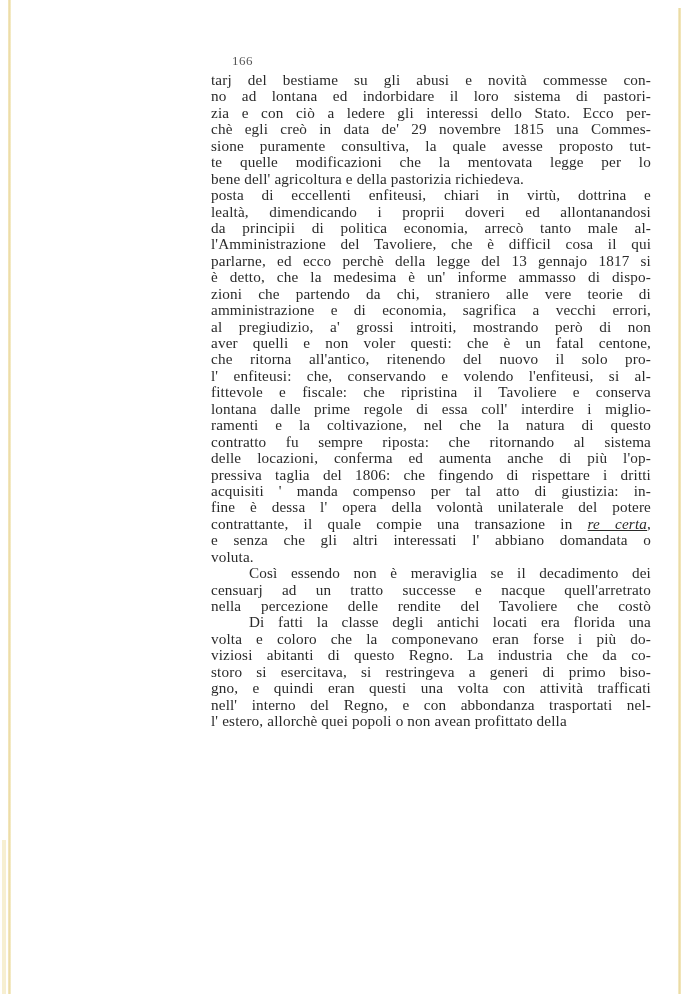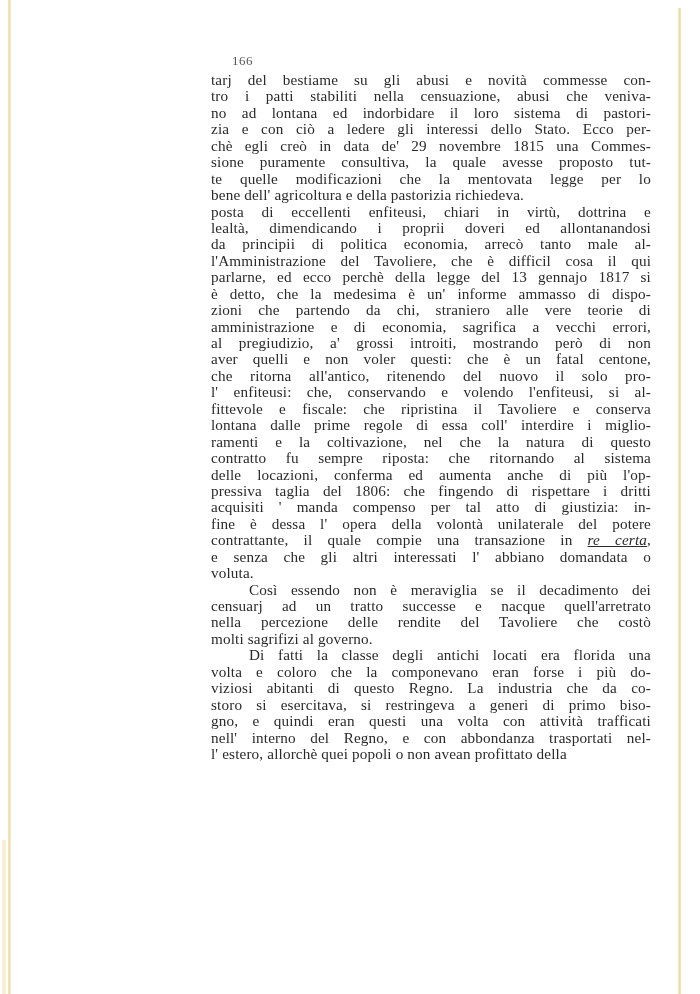--- a/index.html
+++ b/index.html
@@ -85,21 +85,20 @@
 
 <div class="edge-left"></div>
 <div class="edge-left-2"></div>
 <div class="edge-right"></div>
 
 <div class="page">
   <div class="page-number">166</div>
   <div class="body-text" id="body-text">
       <div>
         <span class="line">tarj del bestiame su gli abusi e novità commesse con-</span>
-        <span class="line">tro i patti stabiliti nella censuazione, abusi che veniva-</span>
         <span class="line">no ad lontana ed indorbidare il loro sistema di pastori-</span>
         <span class="line">zia e con ciò a ledere gli interessi dello Stato. Ecco per-</span>
         <span class="line">chè egli creò in data de' 29 novembre 1815 una Commes-</span>
         <span class="line">sione puramente consultiva, la quale avesse proposto tut-</span>
         <span class="line">te quelle modificazioni che la mentovata legge per lo</span>
         <span class="line last">bene dell' agricoltura e della pastorizia richiedeva.</span>
       </div>
       <div>
         <span class="line">posta di eccellenti enfiteusi, chiari in virtù, dottrina e</span>
         <span class="line">lealtà, dimendicando i proprii doveri ed allontanandosi</span>
@@ -122,21 +121,20 @@
         <span class="line">acquisiti ' manda compenso per tal atto di giustizia: in-</span>
         <span class="line">fine è dessa l' opera della volontà unilaterale del potere</span>
         <span class="line">contrattante, il quale compie una transazione in <em>re certa</em>,</span>
         <span class="line">e senza che gli altri interessati l' abbiano domandata o</span>
         <span class="line last">voluta.</span>
       </div>
       <div>
         <span class="line indent">Così essendo non è meraviglia se il decadimento dei</span>
         <span class="line">censuarj ad un tratto successe e nacque quell'arretrato</span>
         <span class="line">nella percezione delle rendite del Tavoliere che costò</span>
-        <span class="line last">molti sagrifizi al governo.</span>
       </div>
       <div>
         <span class="line indent">Di fatti la classe degli antichi locati era florida una</span>
         <span class="line">volta e coloro che la componevano eran forse i più do-</span>
         <span class="line">viziosi abitanti di questo Regno. La industria che da co-</span>
         <span class="line">storo si esercitava, si restringeva a generi di primo biso-</span>
         <span class="line">gno, e quindi eran questi una volta con attività trafficati</span>
         <span class="line">nell' interno del Regno, e con abbondanza trasportati nel-</span>
         <span class="line last">l' estero, allorchè quei popoli o non avean profittato della</span>
       </div>

